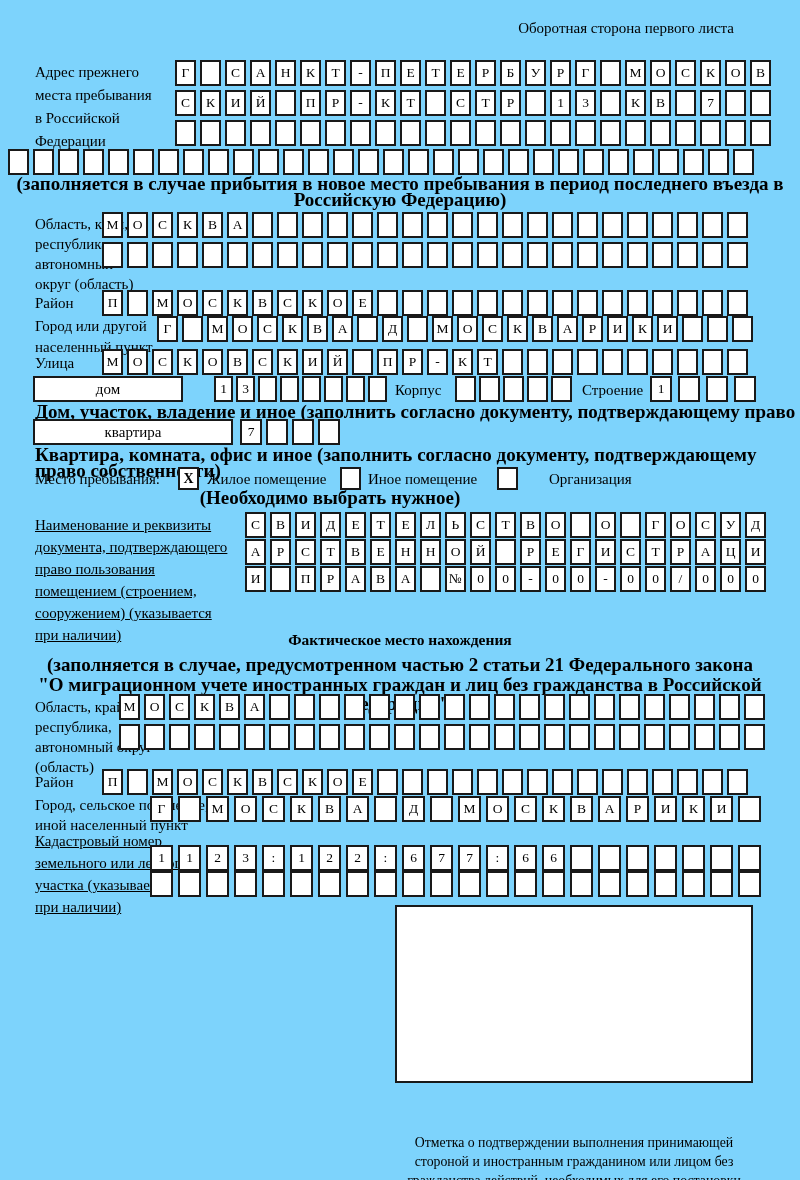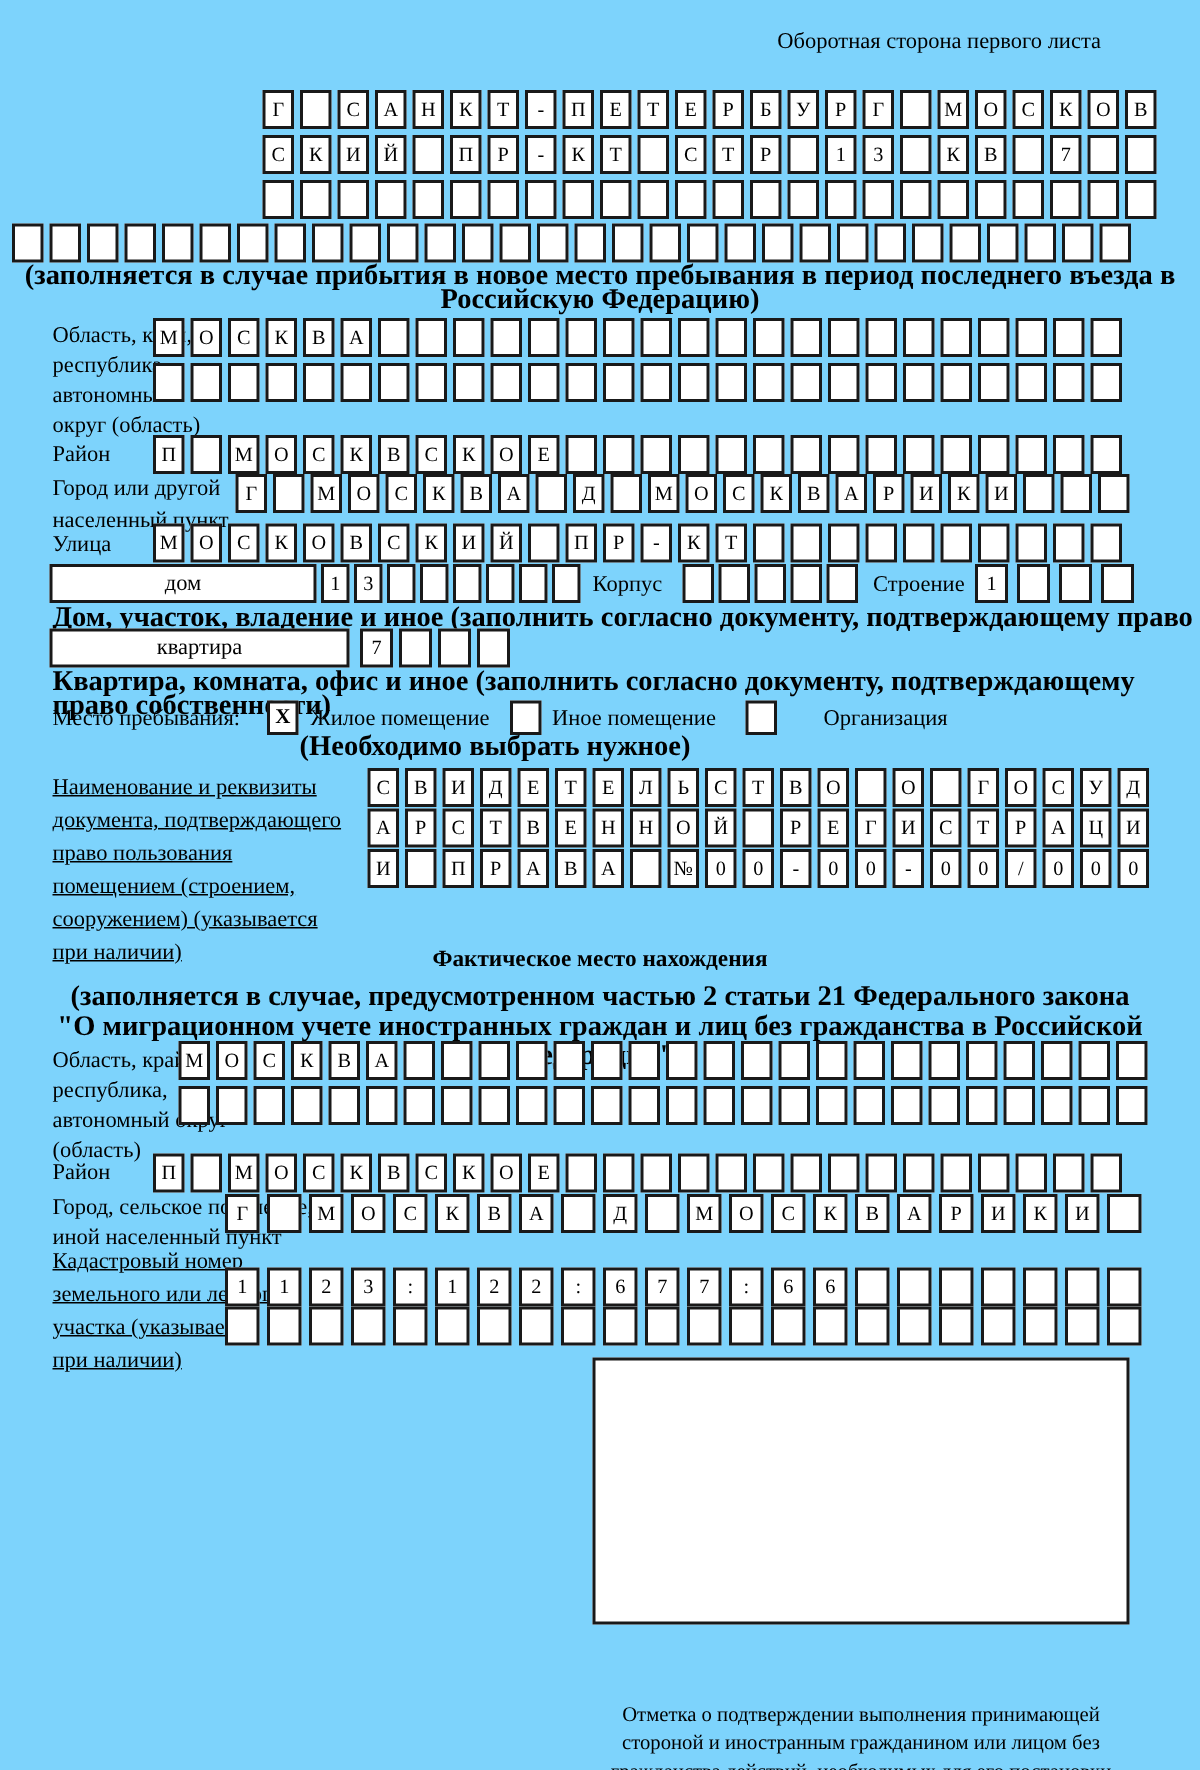--- a/index.html
+++ b/index.html
@@ -27,20 +27,21 @@
         display:flex;align-items:center;justify-content:center;font-size:14px;font-weight:bold;background:#fff;}
   .stamp{position:absolute;border:2px solid #191919;box-sizing:border-box;background:#fff;}
 </style>
 </head>
 <body>
 
 <div id="sheet">
 
   <div class="abs lbl" style="top:18px;right:66px;">Оборотная сторона первого листа</div>
 
+  <div class="abs lbl lbl-lh23" style="left:35px;top:61px;width:145px;">Адрес прежнего<br>места пребывания<br>в Российской<br>Федерации</div>
   <div class="boxrow" style="left:175px;top:60px;">
       <span class="cbox">Г</span>
       <span class="cbox"></span>
       <span class="cbox">С</span>
       <span class="cbox">А</span>
       <span class="cbox">Н</span>
       <span class="cbox">К</span>
       <span class="cbox">Т</span>
       <span class="cbox">-</span>
       <span class="cbox">П</span>
@@ -286,21 +287,21 @@
       <span class="cbox"></span>
       <span class="cbox"></span>
       <span class="cbox"></span>
       <span class="cbox"></span>
       <span class="cbox"></span>
       <span class="cbox"></span>
       <span class="cbox"></span>
       <span class="cbox"></span>
     </div>
 
-  <div class="fieldrect" style="left:33px;top:376px;width:178px;">дом</div>
+  <div class="fieldrect" style="left:33px;top:376px;width:150px;">дом</div>
   <div class="boxrow row-house" style="left:214px;top:376px;">
       <span class="cbox">1</span>
       <span class="cbox">3</span>
       <span class="cbox"></span>
       <span class="cbox"></span>
       <span class="cbox"></span>
       <span class="cbox"></span>
       <span class="cbox"></span>
       <span class="cbox"></span>
     </div>

